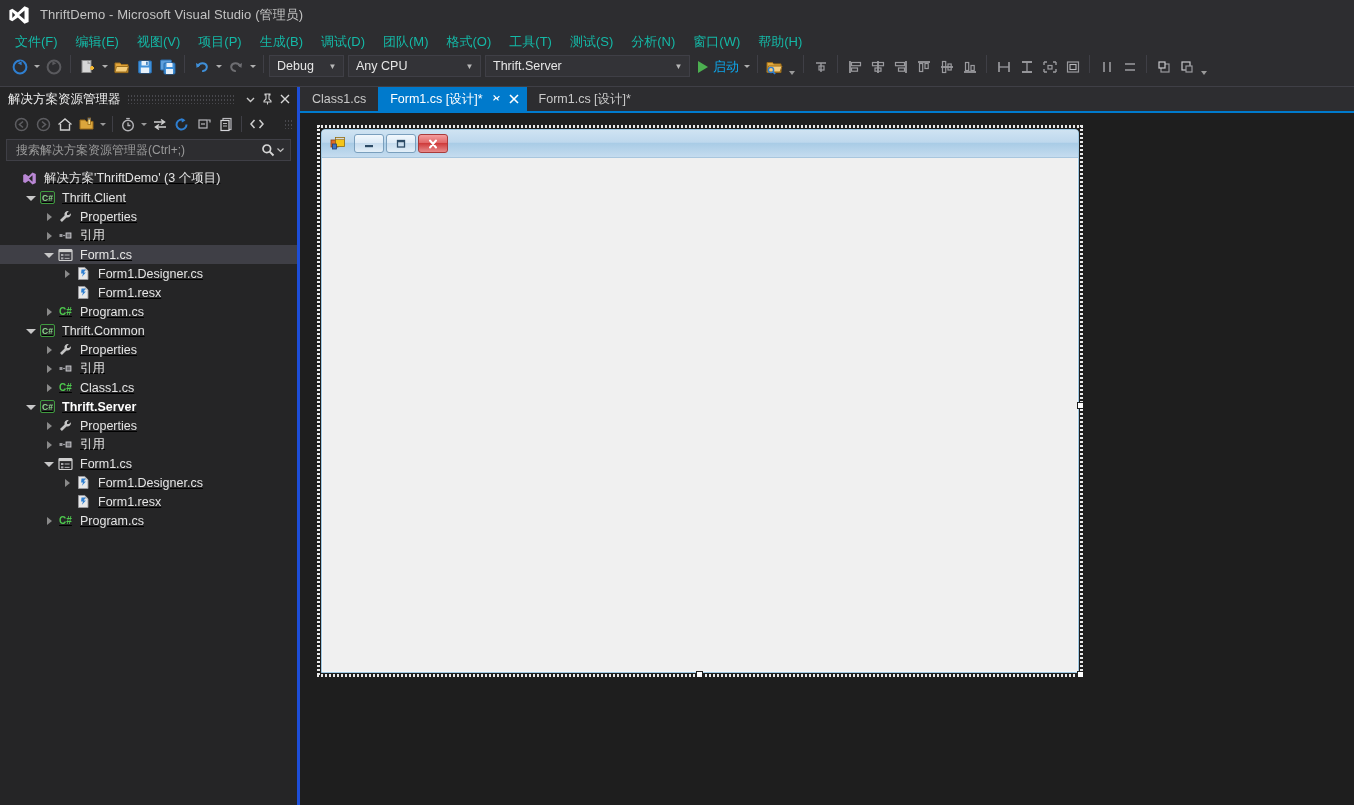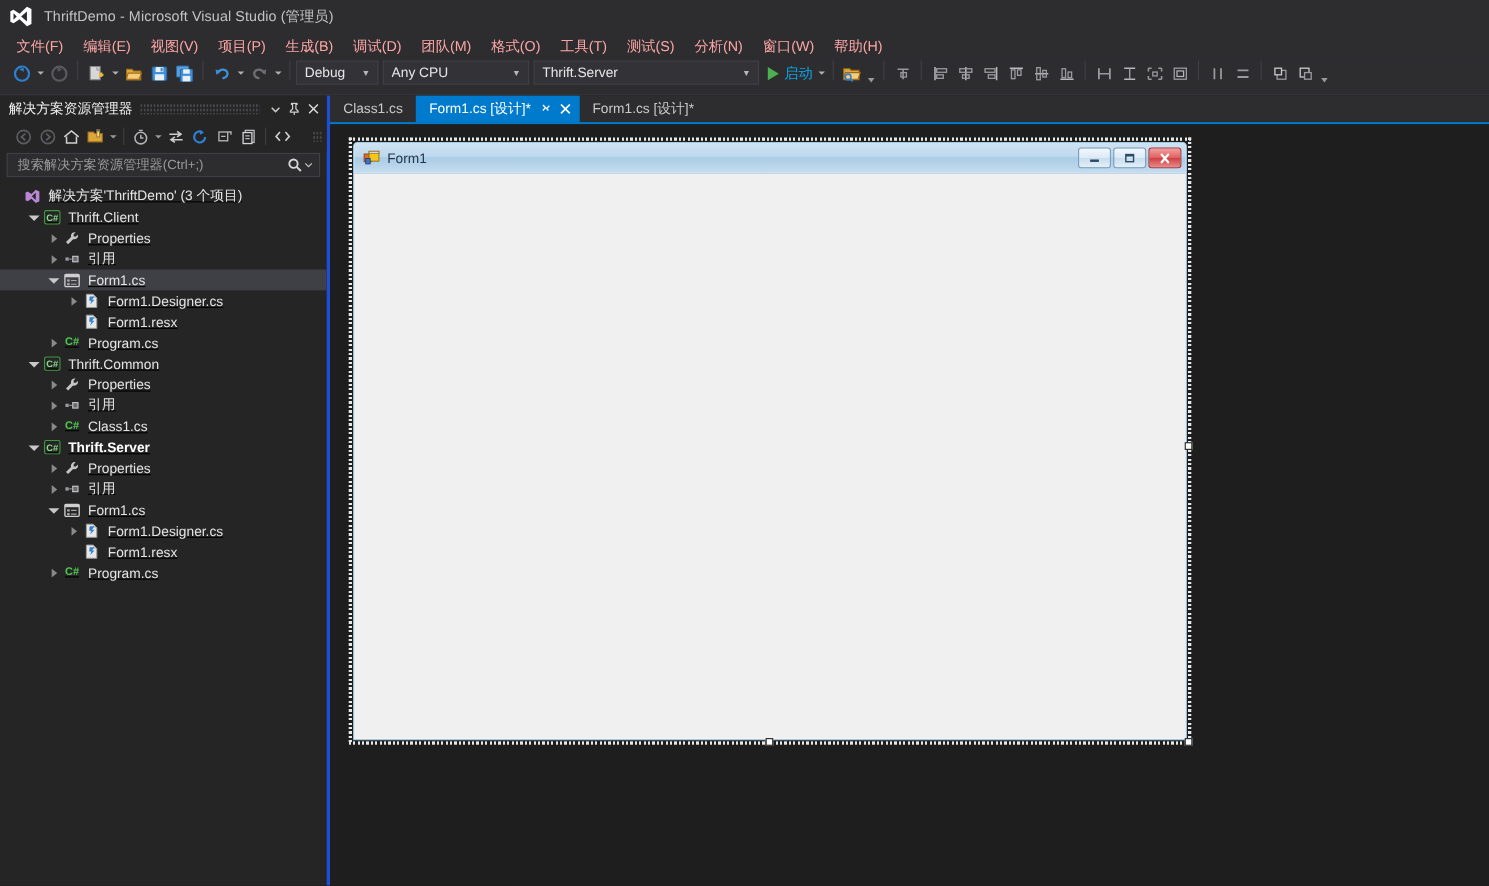--- a/index.html
+++ b/index.html
@@ -28,21 +28,21 @@
     color: #c3c3c3; font-size: 13px; letter-spacing: .1px;
     white-space: nowrap;
   }
 
   
   .menubar {
     height: 25px; background: #2d2d30;
     display: flex; align-items: center; padding-left: 6px;
   }
   .menu-item {
-    color: #fca5a5; font-size: 13px;
+    color: #14b8a6; font-size: 13px;
     padding: 3px 9px 4px 9px; white-space: nowrap; cursor: default;
   }
 
   
   .toolbar {
     height: 32px; background: #2d2d30;
     display: flex; align-items: flex-start; padding-left: 8px;
     border-bottom: 1px solid #3f3f46;
   }
   .tb-btn {
@@ -869,21 +869,20 @@
           <div class="form-win">
             <div class="form-title">
               <span class="form-icon">
                 <svg width="16" height="16" viewBox="0 0 16 16">
                   <rect x="1" y="4" width="7" height="7" fill="#e06c28" stroke="#8d3c10" stroke-width=".8"></rect>
                   <rect x="5.5" y="1.5" width="9" height="9" fill="#f5c518" stroke="#8d6a10" stroke-width=".8"></rect>
                   <rect x="5.5" y="1.5" width="9" height="2.2" fill="#d9d9d9" stroke="#8d6a10" stroke-width=".6"></rect>
                   <rect x="2.5" y="8" width="4" height="5" fill="#3f74c0" stroke="#1e3f75" stroke-width=".8"></rect>
                 </svg>
               </span>
-              <span class="form-title-text">Form1</span>
               <span class="wbtn">
                 <svg width="14" height="10" viewBox="0 0 14 10">
                     <rect x="3" y="6" width="8" height="2.2" fill="#2d4b66"></rect>
                   </svg>
               </span>
               <span class="wbtn">
                 <svg width="14" height="12" viewBox="0 0 14 12">
                   <rect x="3.5" y="2.5" width="7" height="6.5" fill="none" stroke="#2d4b66" stroke-width="1.3"></rect>
                   <rect x="3.5" y="2.5" width="7" height="1.8" fill="#2d4b66"></rect>
                 </svg>

